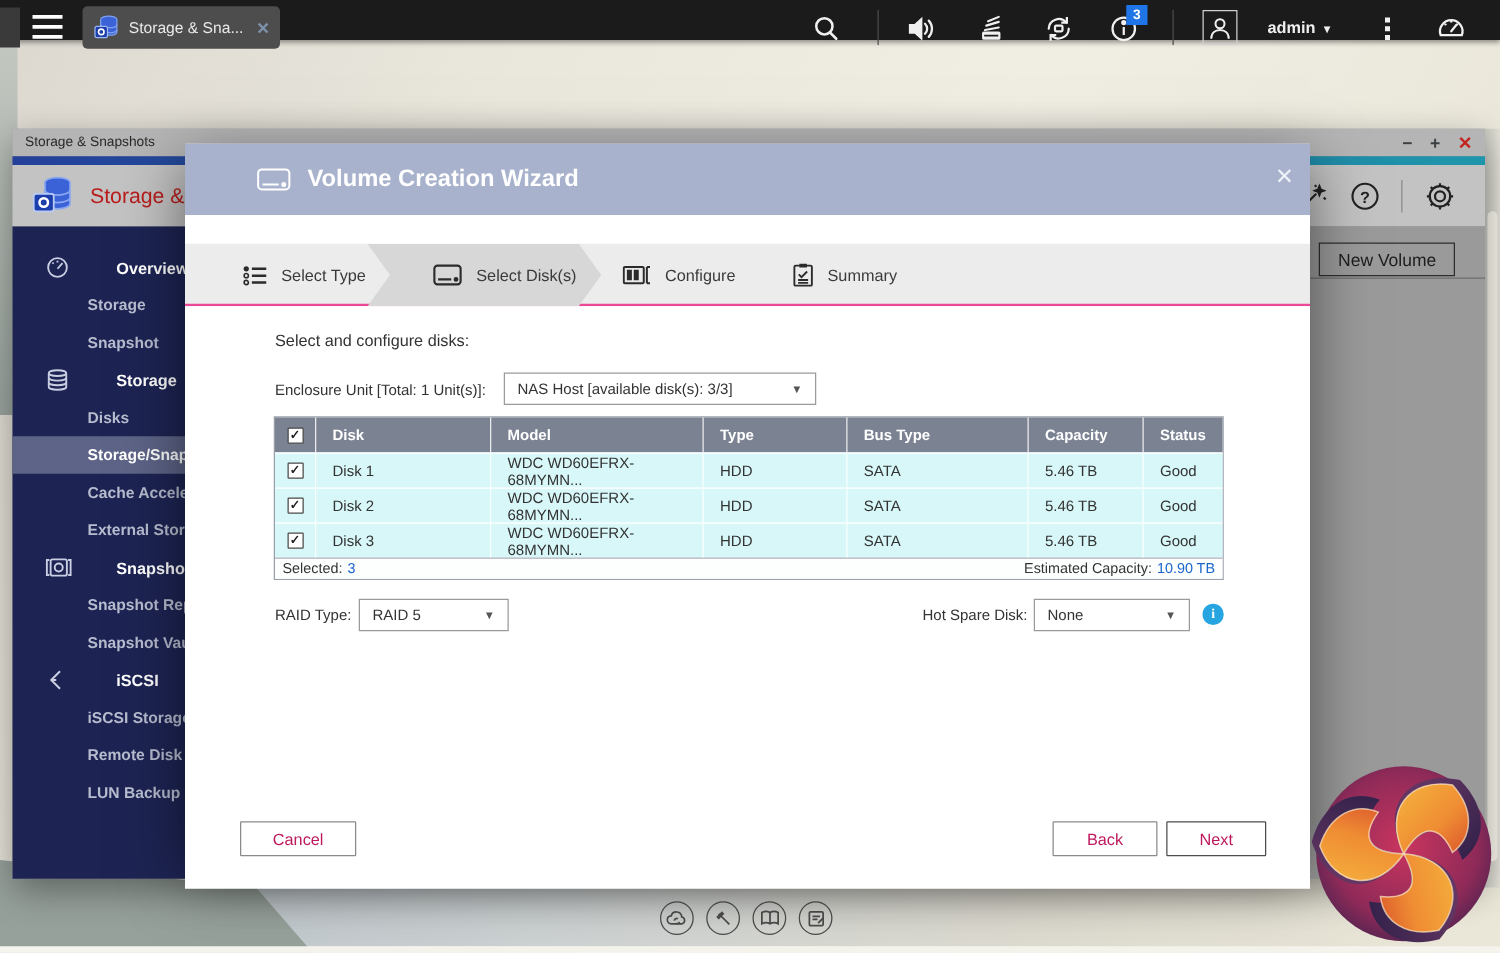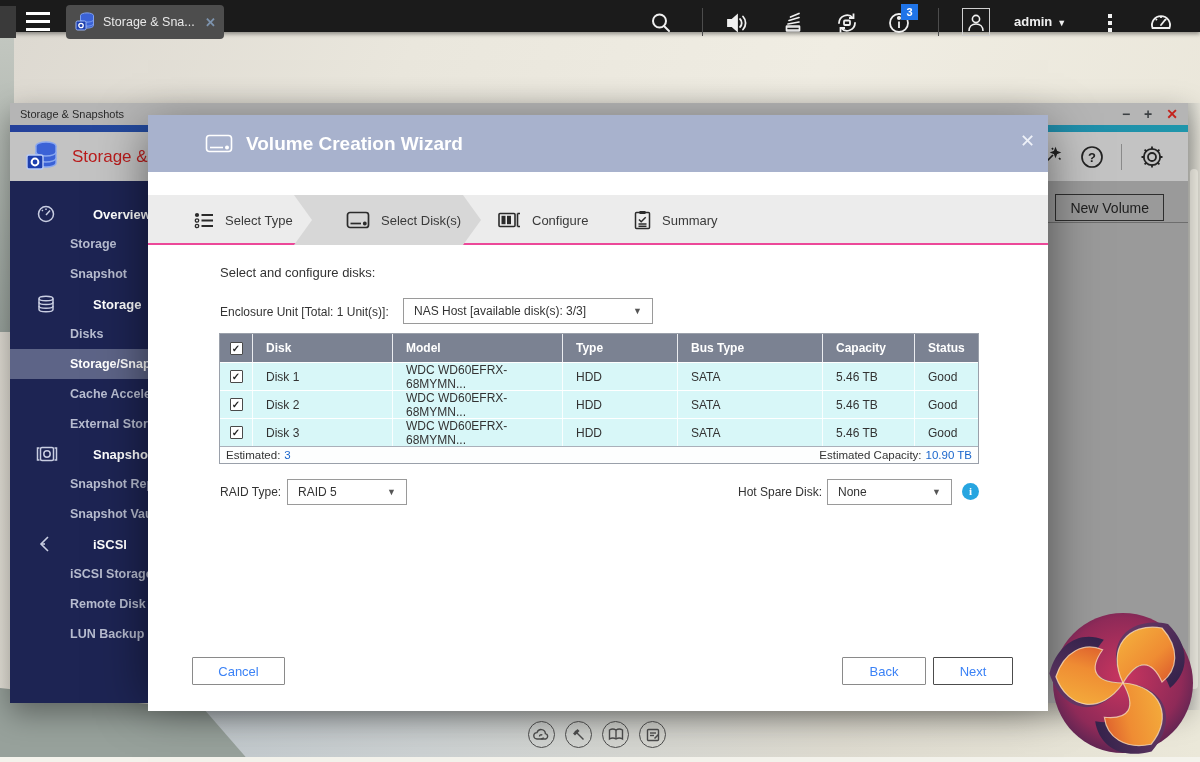--- a/index.html
+++ b/index.html
@@ -112,21 +112,21 @@
   .t-foot .blue { color:#1a66cc; margin-left:4px; }
   .t-foot .right { margin-left:auto; display:flex; }
   .field-label { position:absolute; font-size:12px; color:#333; }
   .raid-label { left:72px; top:240px; }
   .spare-label { left:590px; top:240px; }
   .info-ico { position:absolute; left:814px; top:238px; width:17px; height:17px; border-radius:50%;
     background:#27a5e0; color:#fff; font-size:11px; font-weight:bold; text-align:center;
     line-height:17px; font-family:"Liberation Serif",serif; cursor:pointer; }
 
   .btn { position:absolute; height:28px; background:#fff; border:1px solid #8a8a8a; font-size:13px;
-    color:#3b82f6; font-family:"Liberation Sans",sans-serif; cursor:pointer; border-radius:1px; }
+    color:#be185d; font-family:"Liberation Sans",sans-serif; cursor:pointer; border-radius:1px; }
   .btn-cancel { left:44px; top:412px; width:93px; }
   .btn-back { left:694px; top:412px; width:84px; }
   .btn-next { left:785px; top:412px; width:80px; border:1px solid #4c4c4c; }
 
   
   .dock { position:absolute; left:528px; top:721px; display:flex; gap:10px; z-index:20; }
   .dock-ico { width:27px; height:27px; border:1.6px solid #4c4c4c; border-radius:50%;
     display:flex; align-items:center; justify-content:center; cursor:pointer; }
 
   
@@ -449,21 +449,21 @@
             </div>
             <div class="cell c-disk">Disk 3</div>
             <div class="cell c-model">WDC WD60EFRX-68MYMN...</div>
             <div class="cell c-type">HDD</div>
             <div class="cell c-bus">SATA</div>
             <div class="cell c-cap">5.46 TB</div>
             <div class="cell c-status">Good</div>
           </div>
         </div>
       <div class="t-foot">
-        <span>Estimated:</span>
+        <span>Selected:</span>
         <span class="blue">3</span>
         <span class="right">
           <span>Estimated Capacity:</span>
           <span class="blue">10.90 TB</span>
         </span>
       </div>
     </div>
 
     <div class="field-label raid-label">RAID Type:</div>
     <div class="selectbox sel-raid">

